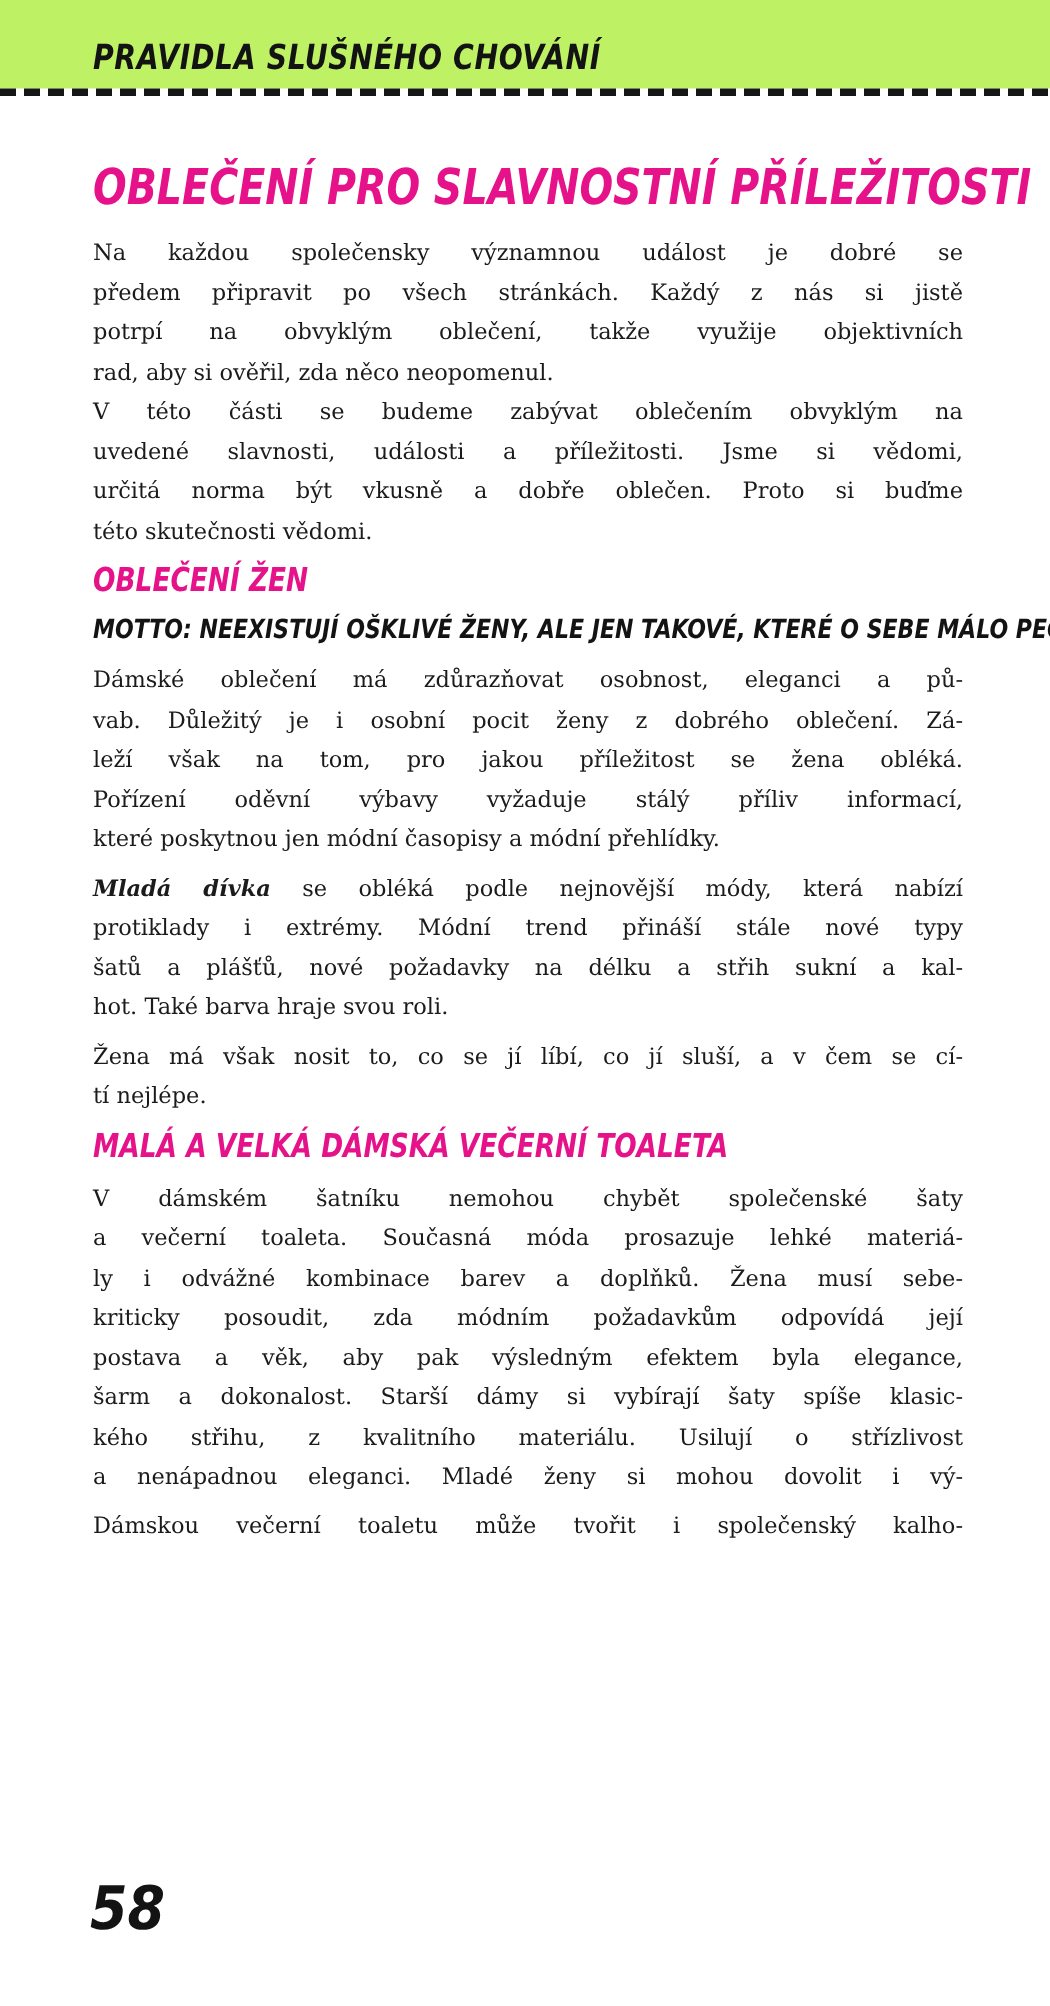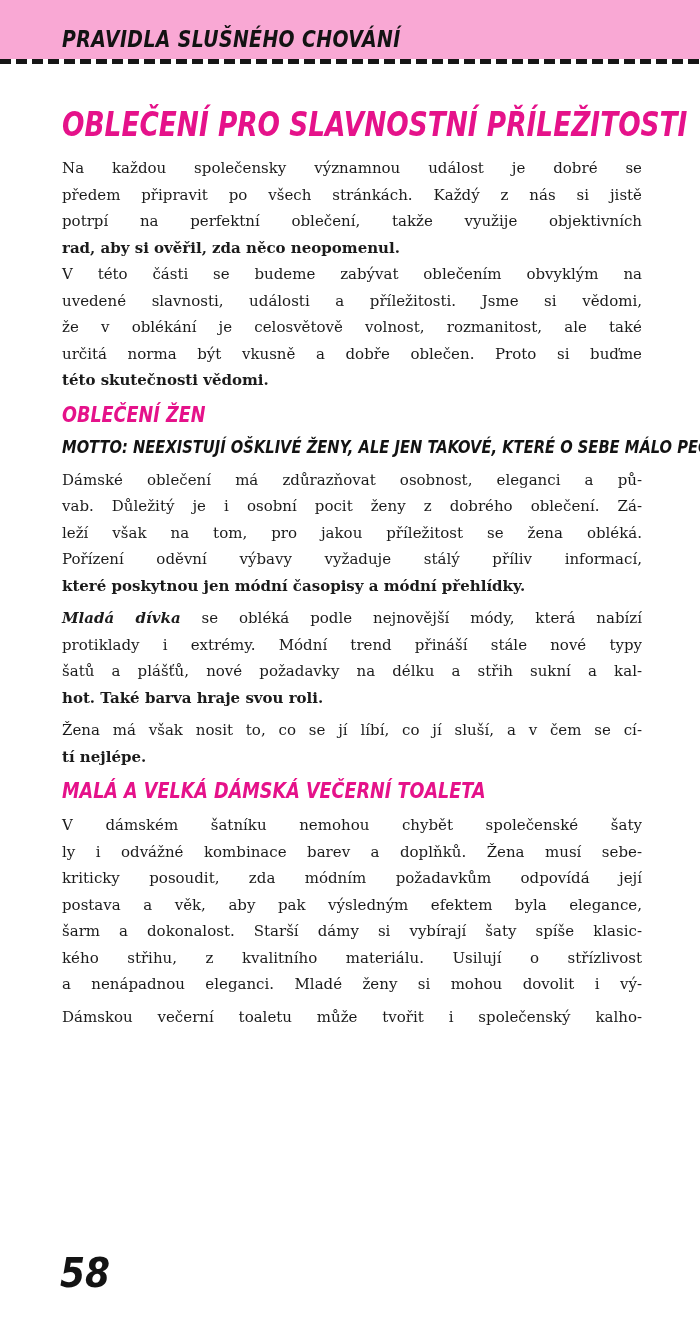--- a/index.html
+++ b/index.html
@@ -7,21 +7,21 @@
     position:relative;
     width:700px;height:1337px;
     background:#ffffff;
     overflow:hidden;
     font-family:"DejaVu Serif", serif;
     color:#1b1b1b;
   }
   
   .band{
     height:59px;
-    background:#f9a8d4;
+    background:#bef264;
     display:flex;align-items:flex-end;
   }
   .band-title{
     font-family:"DejaVu Sans", sans-serif;
     font-weight:bold;font-style:italic;
     font-size:23px;line-height:23px;
     letter-spacing:.5px;
     margin:0 0 8px 62px;
     transform:scaleX(.82);transform-origin:left bottom;
     white-space:nowrap;
@@ -46,21 +46,20 @@
   .para.tight{margin-bottom:0;}
   .line{
     font-size:15px;line-height:26.5px;
     text-align:justify;
     -moz-text-align-last:justify;
     text-align-last:justify;
   }
   .line.end{
     -moz-text-align-last:left;
     text-align-last:left;
-    font-weight:bold;
   }
   .lead{font-weight:bold;font-style:italic;}
   .h2{
     color:#e5128a;
     font-family:"DejaVu Sans", sans-serif;
     font-weight:bold;font-style:italic;
     font-size:22px;line-height:26px;
     margin:8px 0 8px 0;
     transform:scaleX(.8);transform-origin:left center;
     white-space:nowrap;
@@ -94,27 +93,26 @@
 
   <div class="divider"></div>
 
   <div class="content">
     <div class="article-title">OBLEČENÍ PRO SLAVNOSTNÍ PŘÍLEŽITOSTI</div>
 
     <div class="blocks">
         <div class="para tight">
           <div class="line">Na každou společensky významnou událost je dobré se</div>
           <div class="line">předem připravit po všech stránkách. Každý z nás si jistě</div>
-          <div class="line">potrpí na perfektní oblečení, takže využije objektivních</div>
+          <div class="line">potrpí na obvyklým oblečení, takže využije objektivních</div>
           <div class="line end">rad, aby si ověřil, zda něco neopomenul.</div>
         </div>
         <div class="para">
           <div class="line">V této části se budeme zabývat oblečením obvyklým na</div>
           <div class="line">uvedené slavnosti, události a příležitosti. Jsme si vědomi,</div>
-          <div class="line">že v oblékání je celosvětově volnost, rozmanitost, ale také</div>
           <div class="line">určitá norma být vkusně a dobře oblečen. Proto si buďme</div>
           <div class="line end">této skutečnosti vědomi.</div>
         </div>
         <div class="h2">OBLEČENÍ ŽEN</div>
         <div class="motto">MOTTO: NEEXISTUJÍ OŠKLIVÉ ŽENY, ALE JEN TAKOVÉ, KTERÉ O SEBE MÁLO PEČUJÍ.</div>
         <div class="para">
           <div class="line">Dámské oblečení má zdůrazňovat osobnost, eleganci a pů-</div>
           <div class="line">vab. Důležitý je i osobní pocit ženy z dobrého oblečení. Zá-</div>
           <div class="line">leží však na tom, pro jakou příležitost se žena obléká.</div>
           <div class="line">Pořízení oděvní výbavy vyžaduje stálý příliv informací,</div>
@@ -126,20 +124,21 @@
           <div class="line">šatů a plášťů, nové požadavky na délku a střih sukní a kal-</div>
           <div class="line end">hot. Také barva hraje svou roli.</div>
         </div>
         <div class="para">
           <div class="line">Žena má však nosit to, co se jí líbí, co jí sluší, a v čem se cí-</div>
           <div class="line end">tí nejlépe.</div>
         </div>
         <div class="h2">MALÁ A VELKÁ DÁMSKÁ VEČERNÍ TOALETA</div>
         <div class="para">
           <div class="line">V dámském šatníku nemohou chybět společenské šaty</div>
+          <div class="line">a večerní toaleta. Současná móda prosazuje lehké materiá-</div>
           <div class="line">ly i odvážné kombinace barev a doplňků. Žena musí sebe-</div>
           <div class="line">kriticky posoudit, zda módním požadavkům odpovídá její</div>
           <div class="line">postava a věk, aby pak výsledným efektem byla elegance,</div>
           <div class="line">šarm a dokonalost. Starší dámy si vybírají šaty spíše klasic-</div>
           <div class="line">kého střihu, z kvalitního materiálu. Usilují o střízlivost</div>
           <div class="line">a nenápadnou eleganci. Mladé ženy si mohou dovolit i vý-</div>
         </div>
         <div class="para">
           <div class="line">Dámskou večerní toaletu může tvořit i společenský kalho-</div>
         </div>

